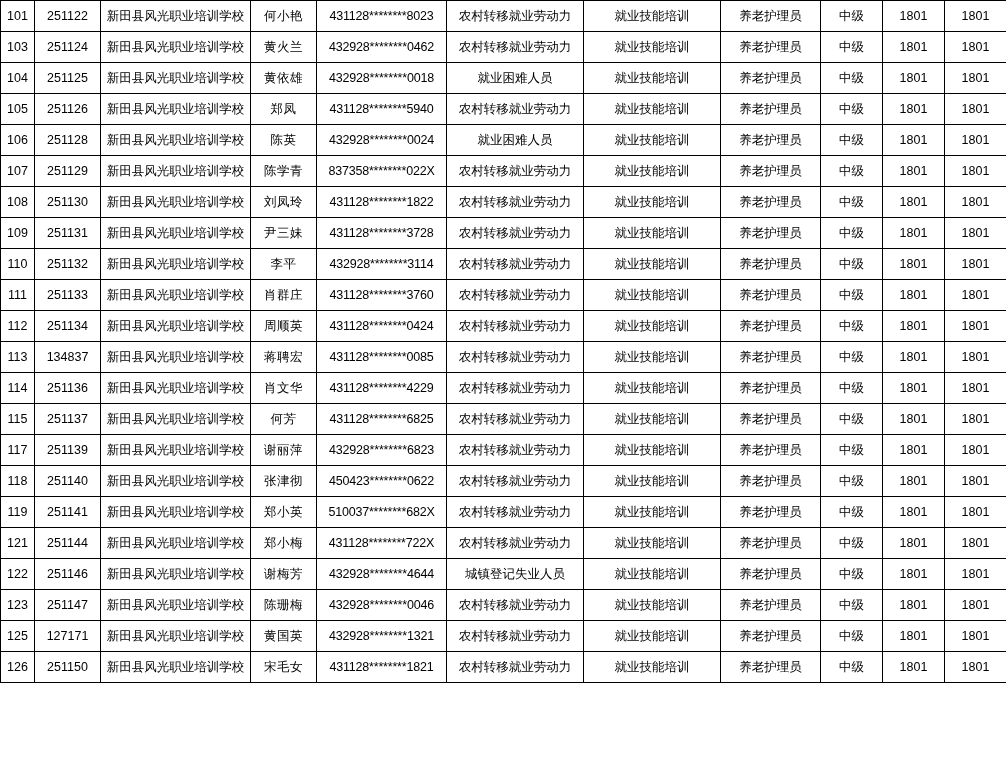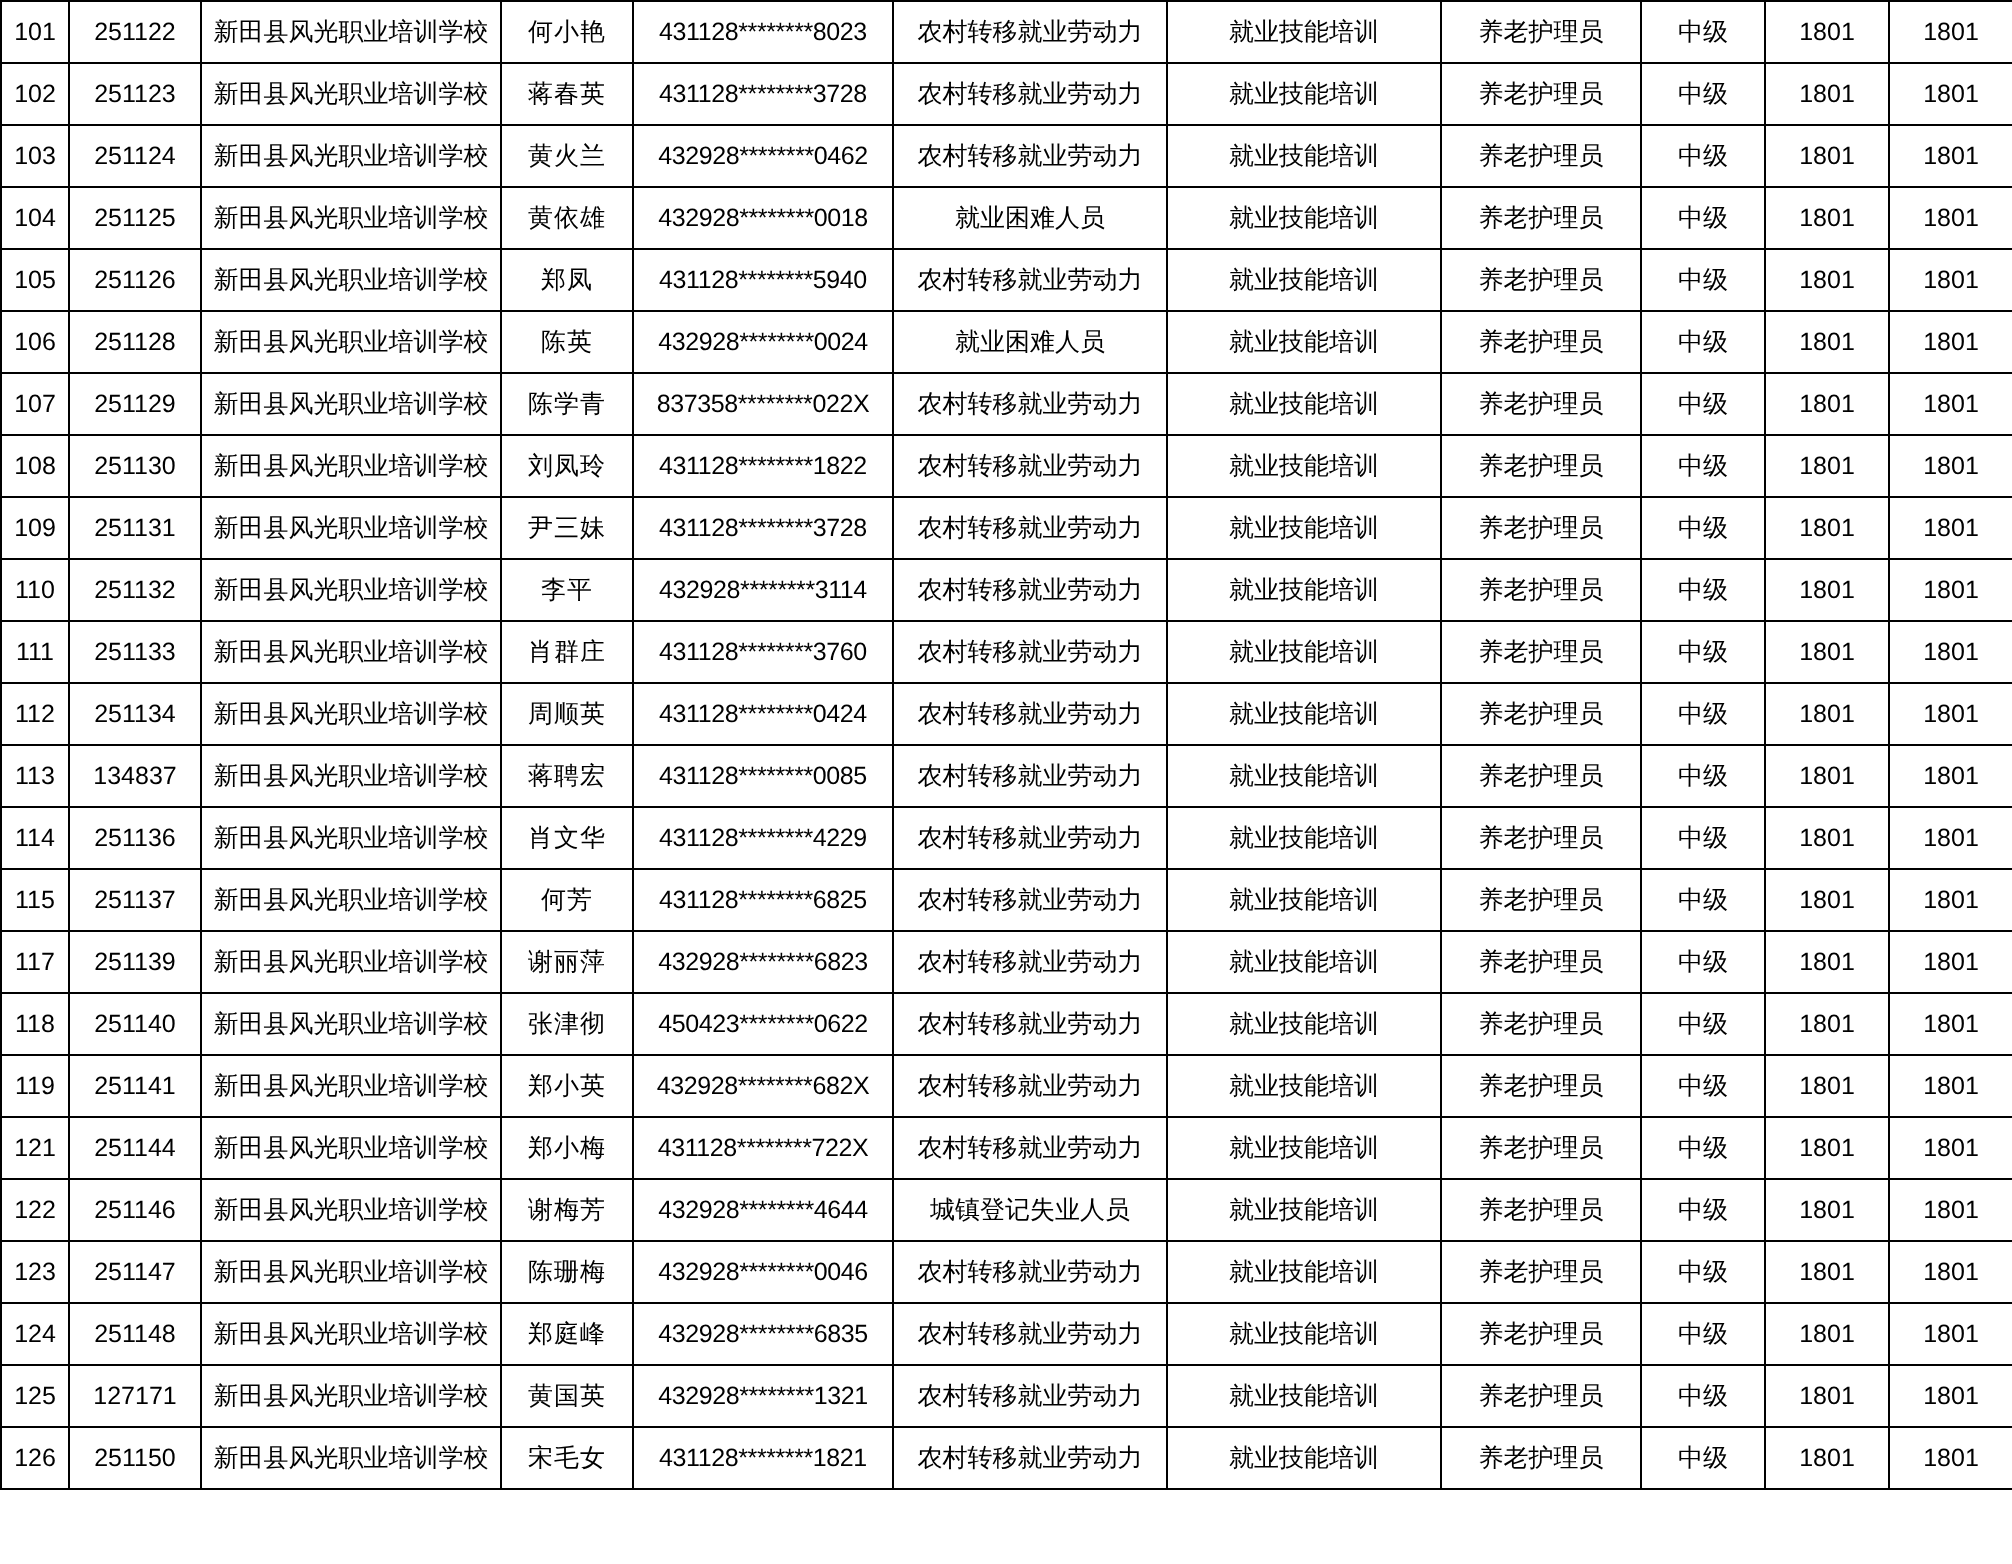--- a/index.html
+++ b/index.html
@@ -77,33 +77,20 @@
         <td class="name">何小艳</td>
         <td class="id">431128********8023</td>
         <td class="type">农村转移就业劳动力</td>
         <td class="train">就业技能培训</td>
         <td class="occ">养老护理员</td>
         <td class="level">中级</td>
         <td class="amt">1801</td>
         <td class="amt">1801</td>
       </tr>
       <tr>
-        <td class="seq">102</td>
-        <td class="code">251123</td>
-        <td class="school">新田县风光职业培训学校</td>
-        <td class="name">蒋春英</td>
-        <td class="id">431128********3728</td>
-        <td class="type">农村转移就业劳动力</td>
-        <td class="train">就业技能培训</td>
-        <td class="occ">养老护理员</td>
-        <td class="level">中级</td>
-        <td class="amt">1801</td>
-        <td class="amt">1801</td>
-      </tr>
-      <tr>
         <td class="seq">103</td>
         <td class="code">251124</td>
         <td class="school">新田县风光职业培训学校</td>
         <td class="name">黄火兰</td>
         <td class="id">432928********0462</td>
         <td class="type">农村转移就业劳动力</td>
         <td class="train">就业技能培训</td>
         <td class="occ">养老护理员</td>
         <td class="level">中级</td>
         <td class="amt">1801</td>
@@ -289,21 +276,21 @@
         <td class="occ">养老护理员</td>
         <td class="level">中级</td>
         <td class="amt">1801</td>
         <td class="amt">1801</td>
       </tr>
       <tr>
         <td class="seq">119</td>
         <td class="code">251141</td>
         <td class="school">新田县风光职业培训学校</td>
         <td class="name">郑小英</td>
-        <td class="id">432928********682X</td>
+        <td class="id">510037********682X</td>
         <td class="type">农村转移就业劳动力</td>
         <td class="train">就业技能培训</td>
         <td class="occ">养老护理员</td>
         <td class="level">中级</td>
         <td class="amt">1801</td>
         <td class="amt">1801</td>
       </tr>
       <tr>
         <td class="seq">121</td>
         <td class="code">251144</td>
@@ -329,33 +316,20 @@
         <td class="level">中级</td>
         <td class="amt">1801</td>
         <td class="amt">1801</td>
       </tr>
       <tr>
         <td class="seq">123</td>
         <td class="code">251147</td>
         <td class="school">新田县风光职业培训学校</td>
         <td class="name">陈珊梅</td>
         <td class="id">432928********0046</td>
-        <td class="type">农村转移就业劳动力</td>
-        <td class="train">就业技能培训</td>
-        <td class="occ">养老护理员</td>
-        <td class="level">中级</td>
-        <td class="amt">1801</td>
-        <td class="amt">1801</td>
-      </tr>
-      <tr>
-        <td class="seq">124</td>
-        <td class="code">251148</td>
-        <td class="school">新田县风光职业培训学校</td>
-        <td class="name">郑庭峰</td>
-        <td class="id">432928********6835</td>
         <td class="type">农村转移就业劳动力</td>
         <td class="train">就业技能培训</td>
         <td class="occ">养老护理员</td>
         <td class="level">中级</td>
         <td class="amt">1801</td>
         <td class="amt">1801</td>
       </tr>
       <tr>
         <td class="seq">125</td>
         <td class="code">127171</td>

